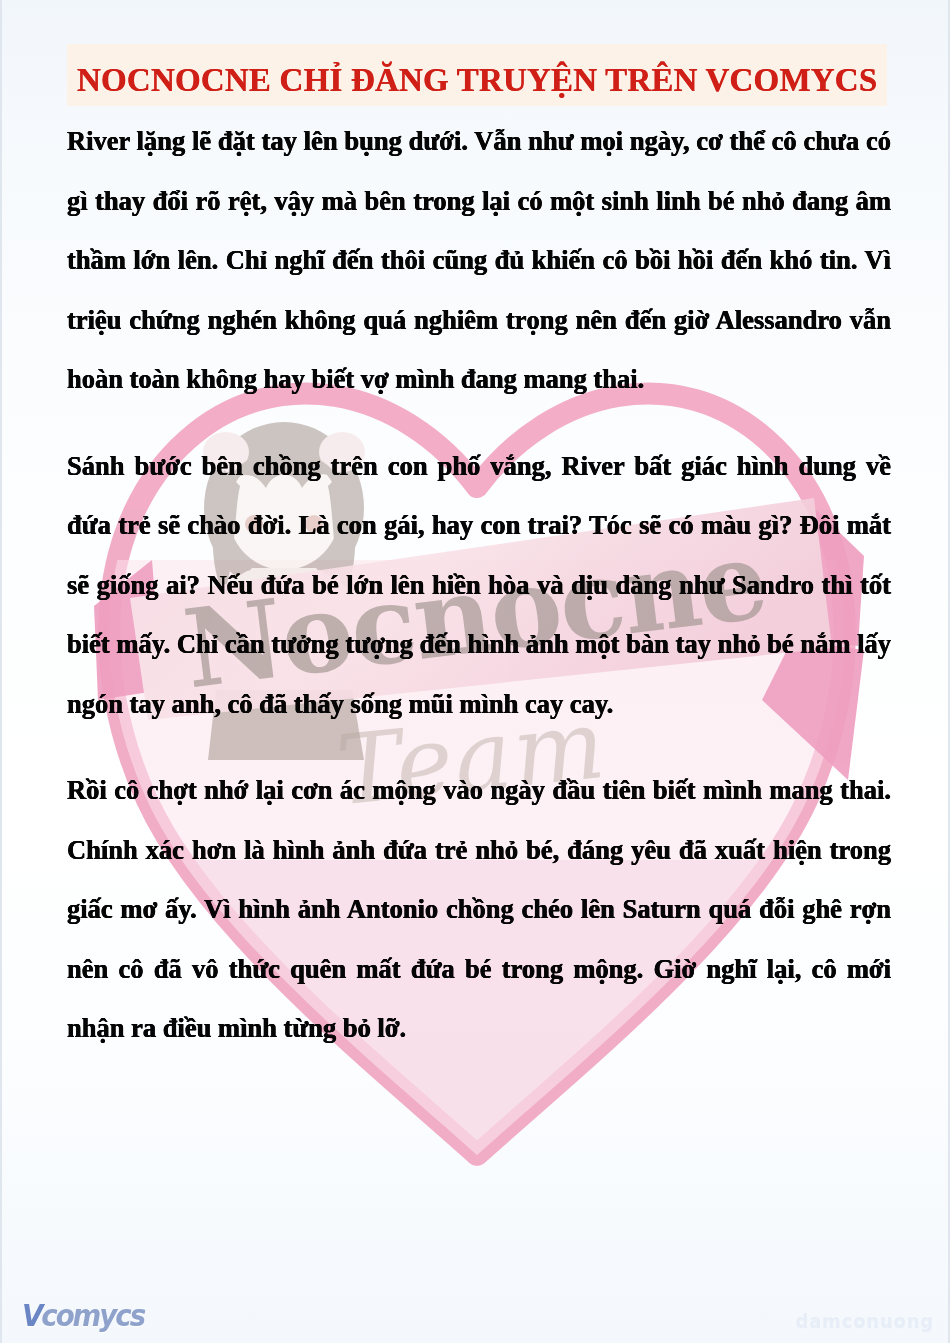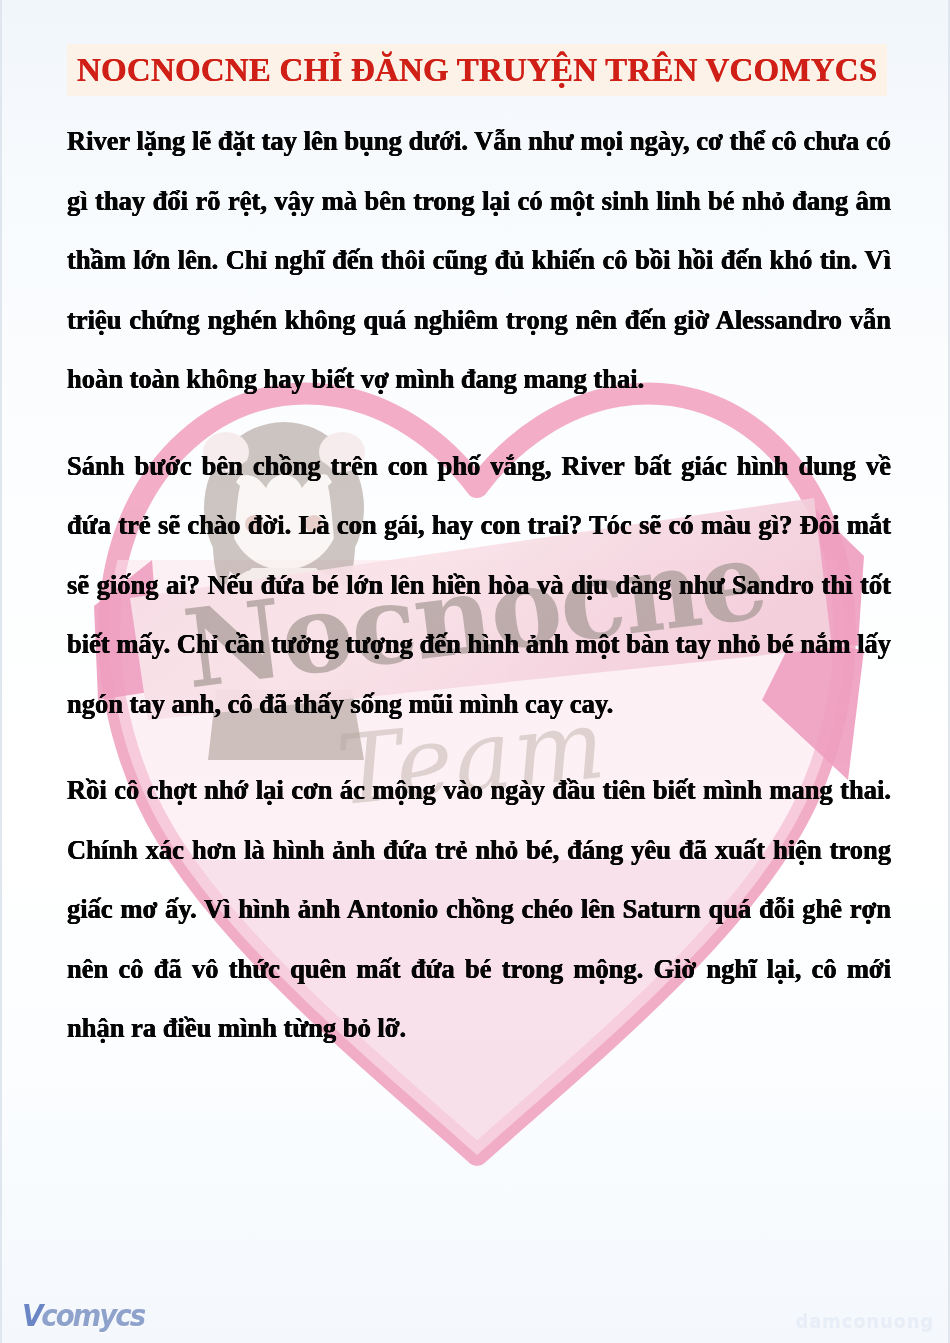--- a/index.html
+++ b/index.html
@@ -52,21 +52,21 @@
   }
   .title {
     display: inline-block;
     background: #fdf2e7;
     color: #cf1f16;
     font-family: "Liberation Serif", "DejaVu Serif", serif;
     font-weight: bold;
     font-size: 33px;
     letter-spacing: 0.2px;
     line-height: 1.25;
-    padding: 6px 10px 5px 10px;
+    padding: 16px 10px 5px 10px;
     white-space: nowrap;
     text-shadow: 0.4px 0 0 #cf1f16;
   }
 
   .body-text {
     position: absolute;
     top: 112px;
     left: 65px;
     width: 824px;
   }

